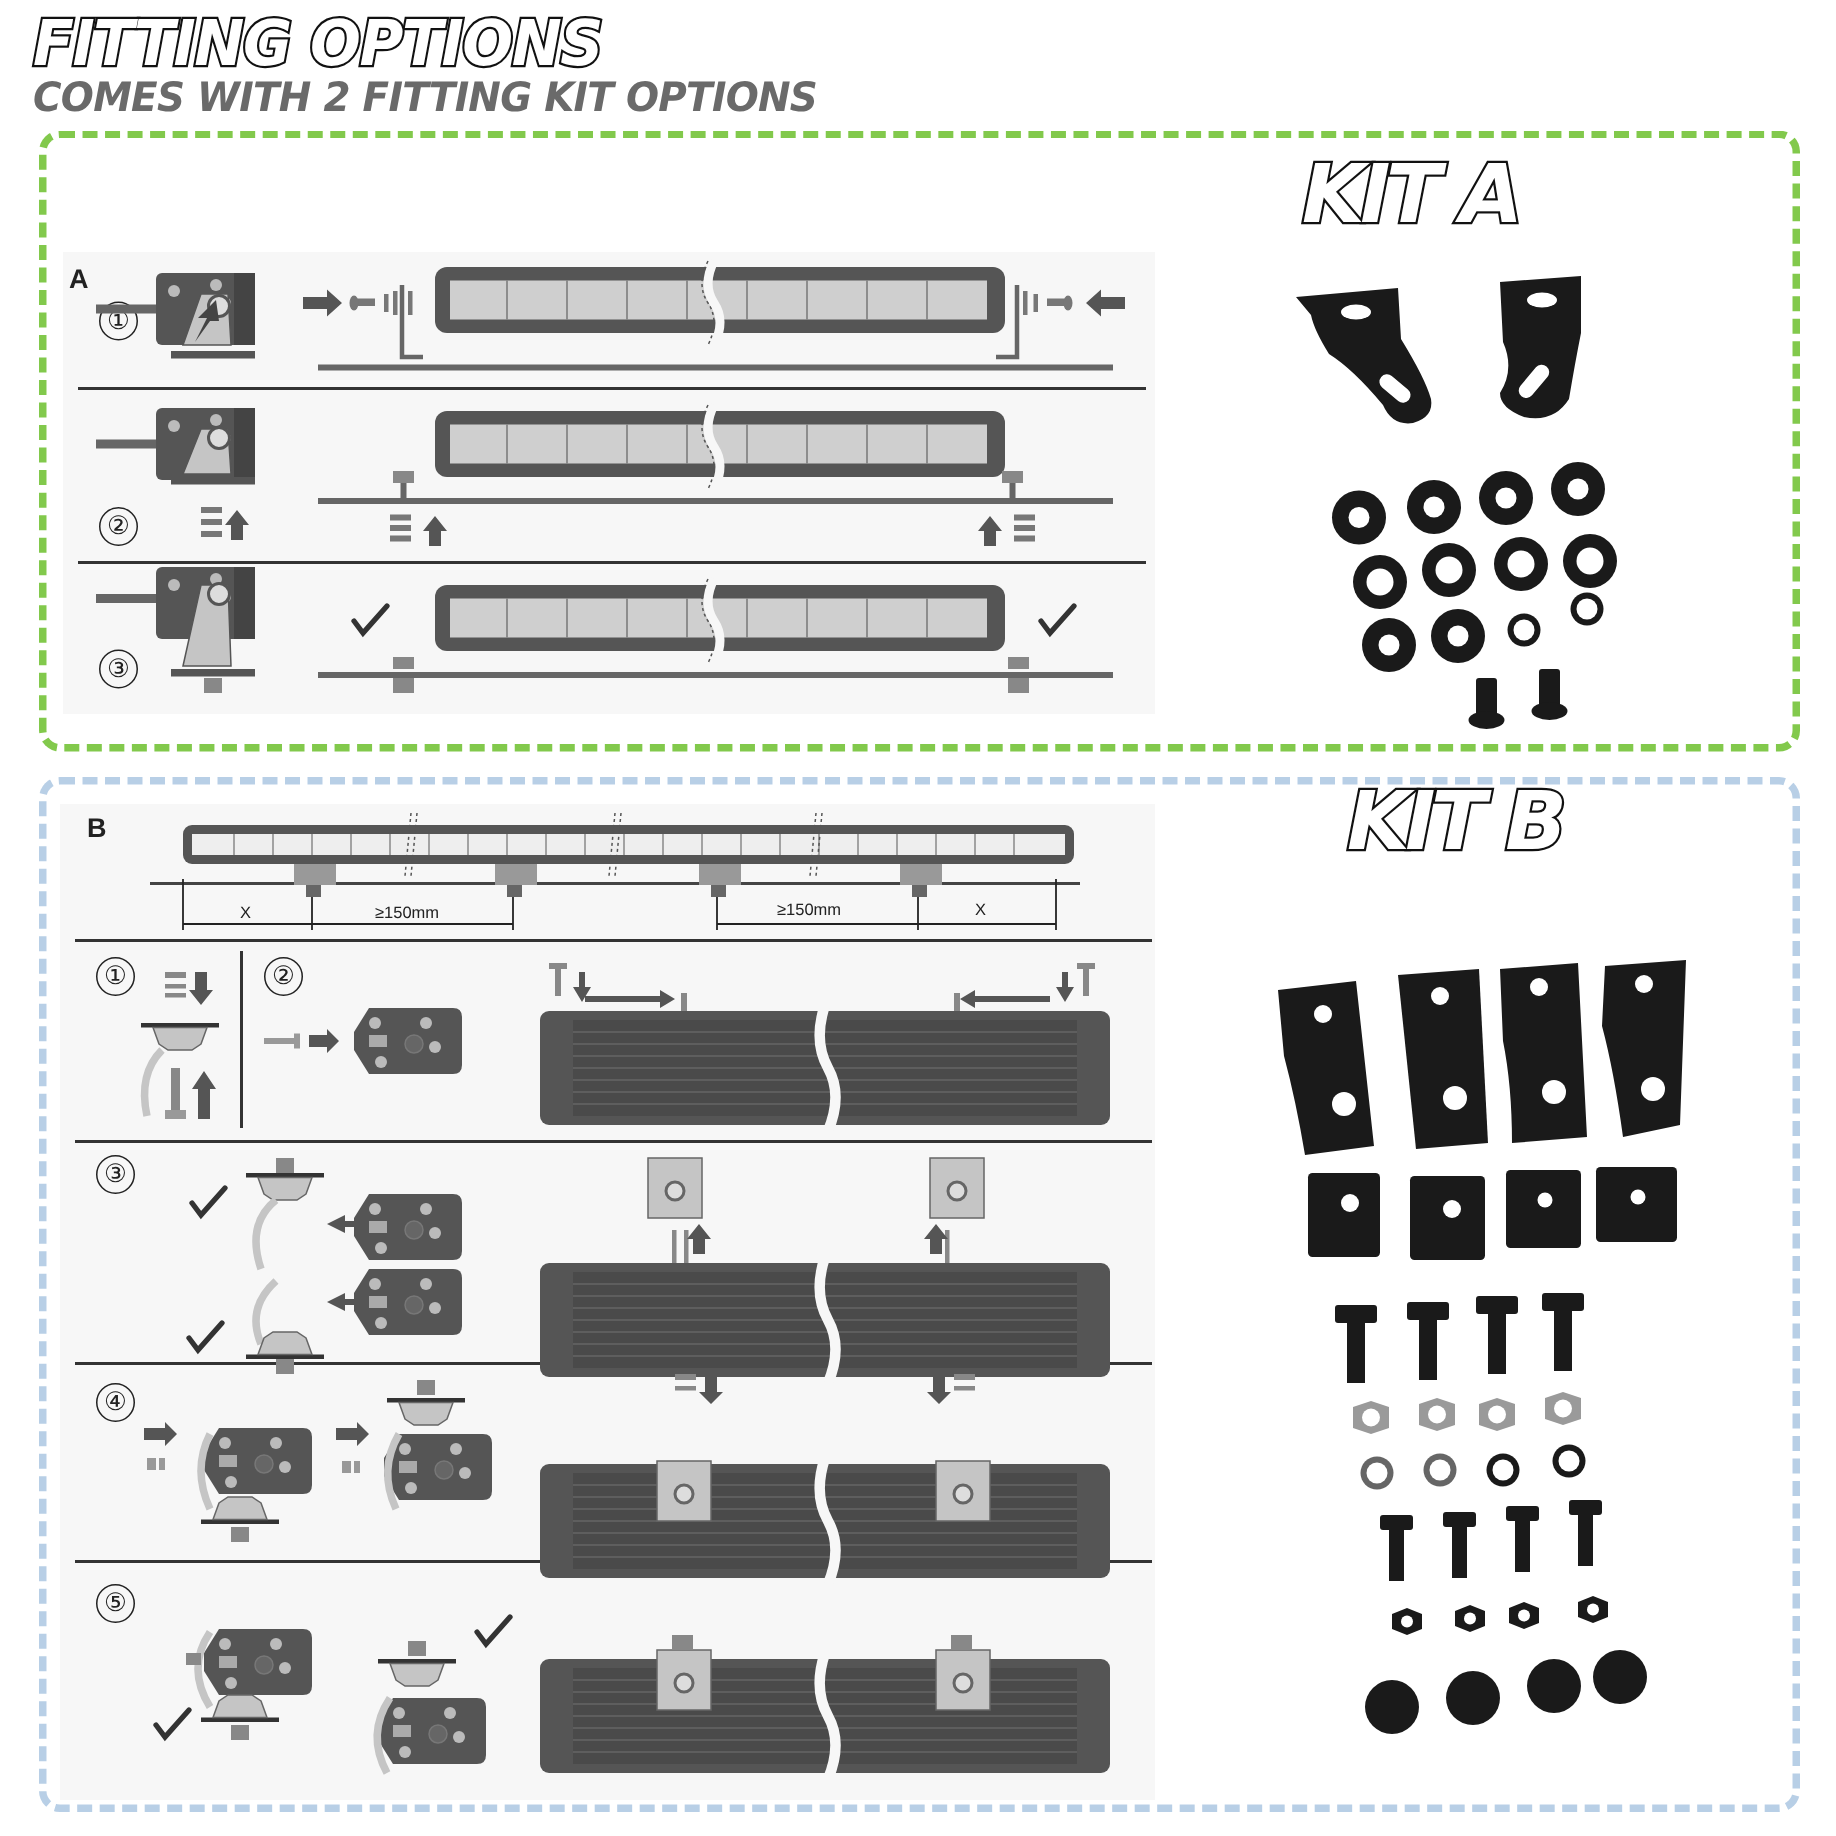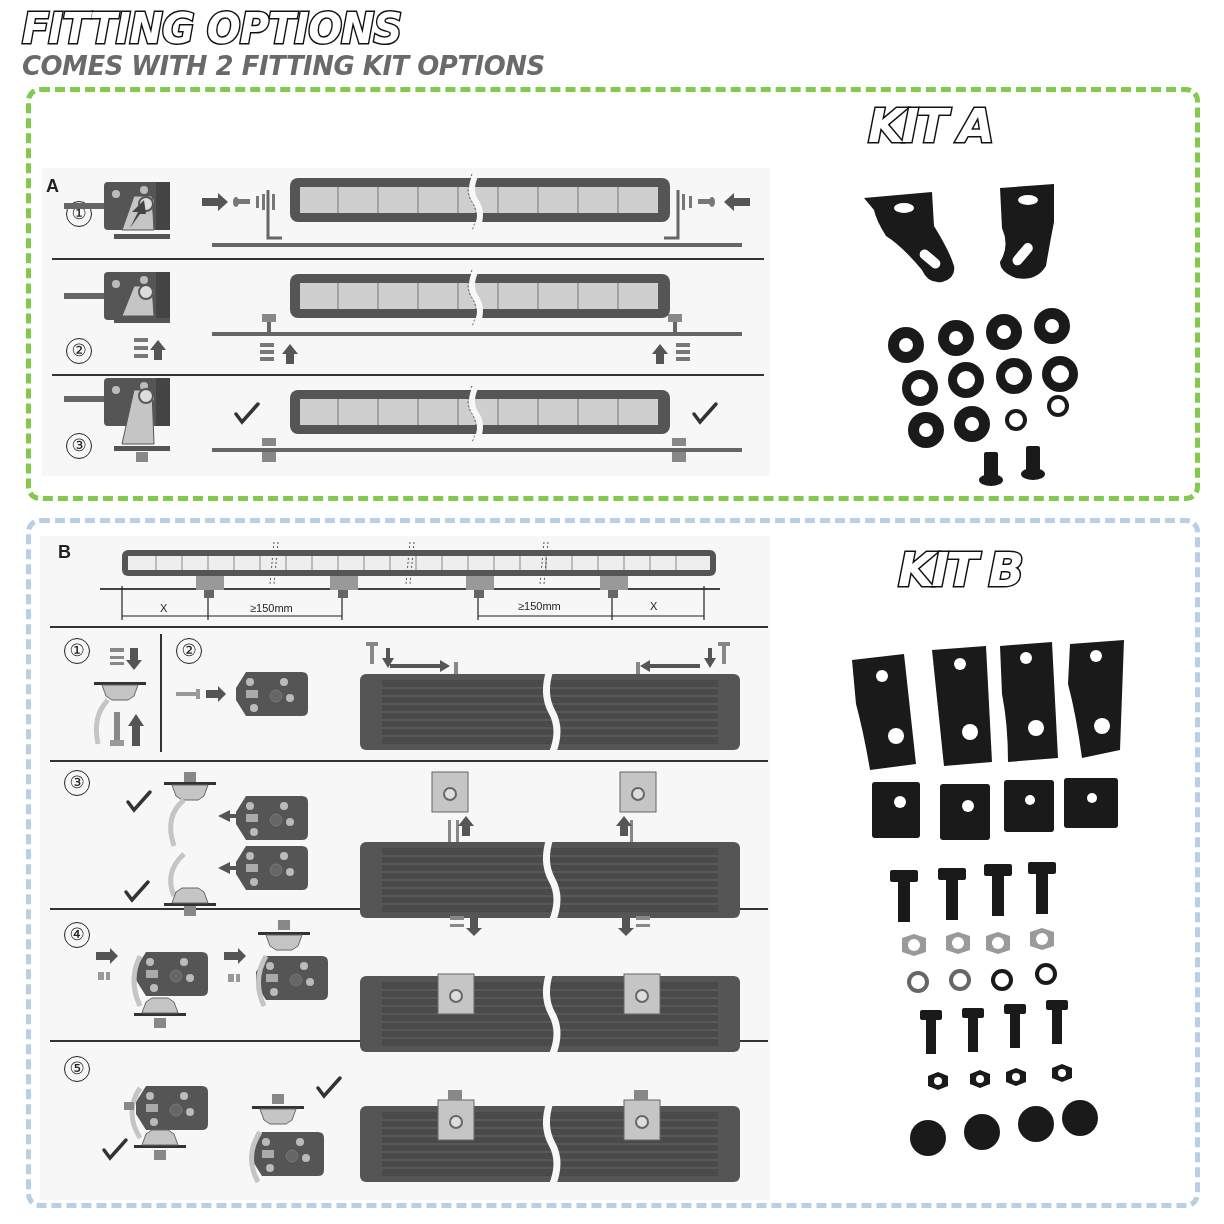--- a/index.html
+++ b/index.html
@@ -20,25 +20,25 @@
     font-size: 27px; color: #6a6a6a; letter-spacing: -0.5px;
     transform: scaleX(0.96); transform-origin: left;
   }
 
   .panel { position: absolute; border-style: dashed; border-width: 5px; border-radius: 14px; }
   .panel-a { left: 26px; top: 87px; width: 1174px; height: 414px; border-color: #82c94c; }
   .panel-b { left: 26px; top: 518px; width: 1174px; height: 690px; border-color: #b8cfe6; }
 
   .kit-label {
     position: absolute; font-family: "DejaVu Sans", sans-serif; font-weight: 900; font-style: italic;
-    font-size: 47px; color: #ffffff; -webkit-text-stroke: 3px #111; paint-order: stroke fill;
+    font-size: 54px; color: #ffffff; -webkit-text-stroke: 3px #111; paint-order: stroke fill;
     letter-spacing: -3px;
   }
   .kit-a-label { left: 868px; top: 98px; }
-  .kit-b-label { left: 898px; top: 542px; }
+  .kit-b-label { left: 898px; top: 516px; }
 
   .diagram { position: absolute; background: #f7f7f7; }
   .diagram-a { left: 42px; top: 168px; width: 728px; height: 308px; }
   .diagram-b { left: 40px; top: 536px; width: 730px; height: 664px; }
 
   .sec-letter { position: absolute; font-weight: 700; font-size: 18px; color: #222; font-family: "Liberation Sans", sans-serif; }
   .step-num {
     position: absolute; width: 26px; height: 26px; border: 1.6px solid #222; border-radius: 50%;
     font-size: 17px; line-height: 23px; text-align: center; color: #222; font-family: "Liberation Sans", sans-serif;
     background: transparent;

